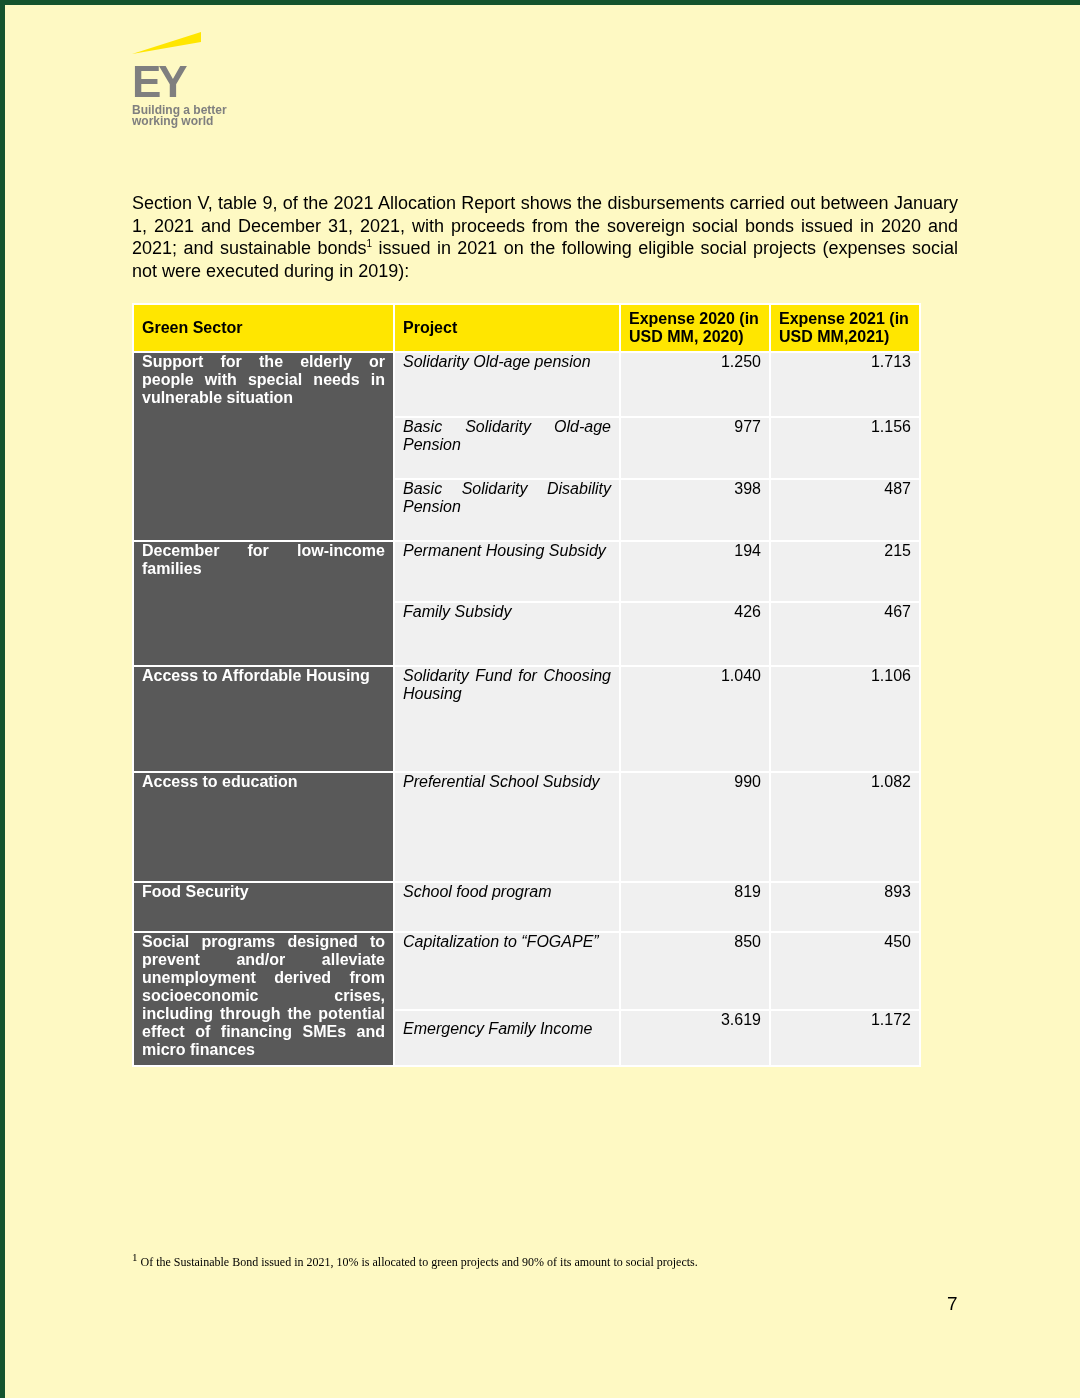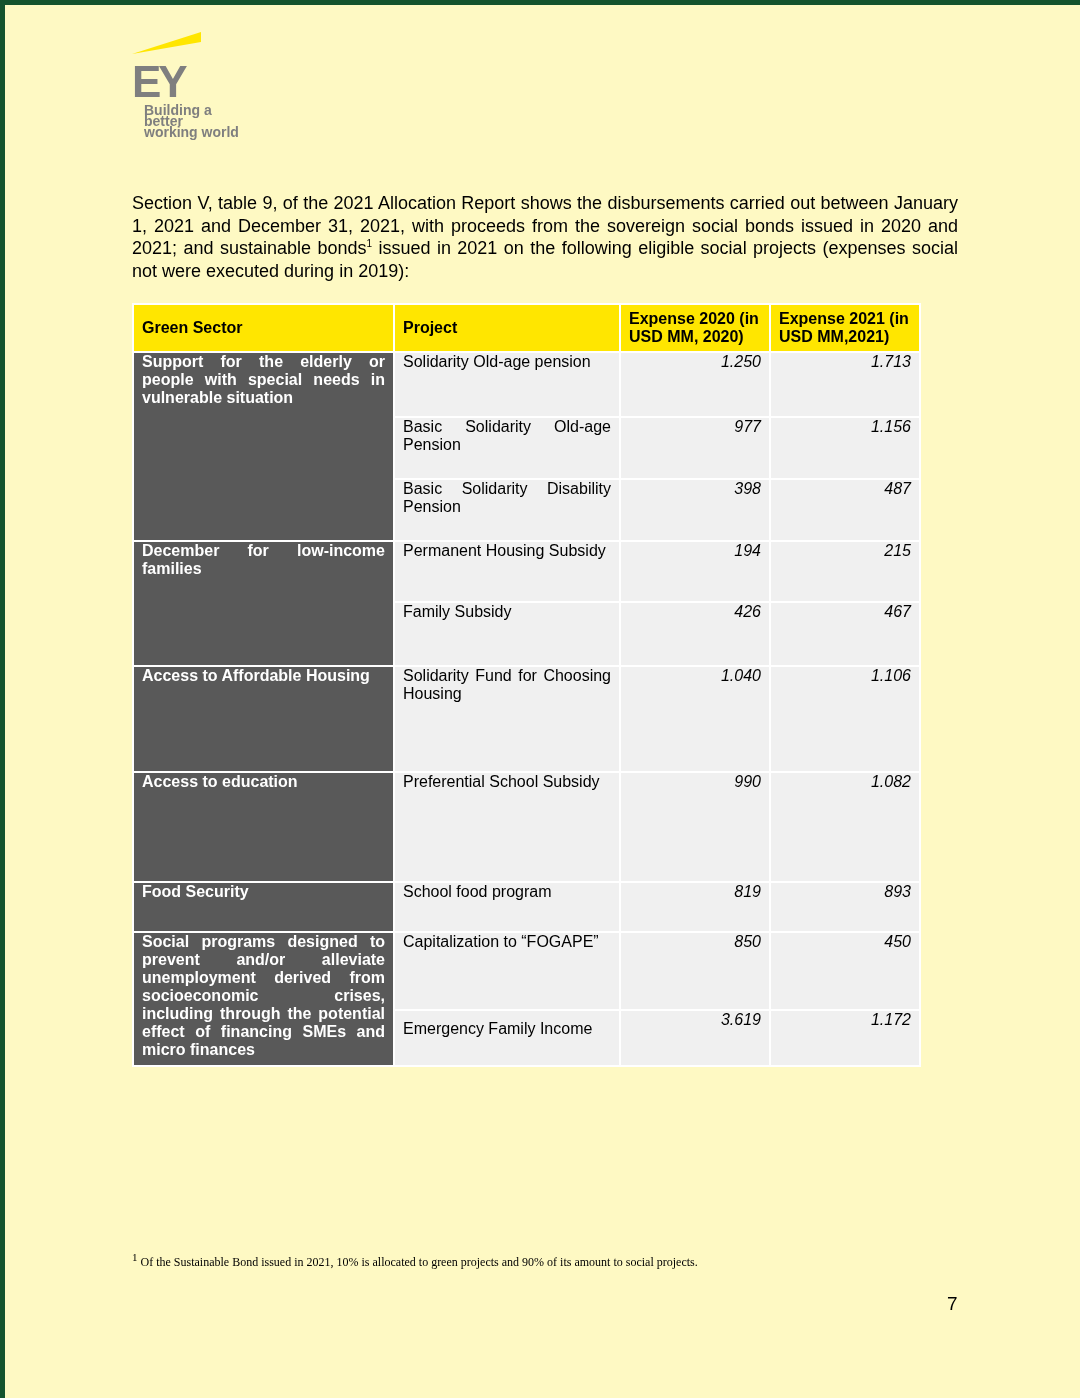--- a/index.html
+++ b/index.html
@@ -12,21 +12,21 @@
     position: absolute; left: 0; top: 0; width: 1078px; height: 1396px;
     border: 5px solid #14532d; background: #fef9c3;
   }
   .logo { position: absolute; left: 127px; top: 24px; width: 100px; height: 100px; }
   .logo-beam { position: absolute; left: 0; top: 0; }
   .logo-ey {
     position: absolute; left: 0; top: 31px; font-weight: bold; font-size: 44px;
     color: #7f7f7f; letter-spacing: -3px; line-height: 44px;
   }
   .logo-tag {
-    position: absolute; left: 12px; top: 76px; font-size: 14px; color: #7f7f7f;
+    position: absolute; left: 0; top: 76px; font-size: 12px; color: #7f7f7f;
     line-height: 11px; font-weight: bold; width: 100px;
   }
   .heading {
     position: absolute; left: 127px; top: 143px; font-size: 18px; font-weight: bold;
   }
   .intro {
     position: absolute; left: 127px; top: 187px; width: 826px;
     font-size: 18px; line-height: 22.5px; text-align: justify;
   }
   .intro sup { font-size: 10px; vertical-align: super; line-height: 0; }
@@ -39,22 +39,22 @@
     vertical-align: top; line-height: 18px;
   }
   table.alloc th {
     background: #ffe600; font-weight: bold; text-align: left; vertical-align: middle;
     height: 46px;
   }
   td.sector {
     background: #595959; color: #ffffff; font-weight: bold; vertical-align: middle;
     text-align: justify;
   }
-  td.proj { background: #f0f0f0; padding-top: 5px; text-align: justify; }
-  td.num { background: #f0f0f0; text-align: right; padding-top: 3px; font-style: italic; }
+  td.proj { background: #f0f0f0; padding-top: 5px; text-align: justify; font-style: italic; }
+  td.num { background: #f0f0f0; text-align: right; padding-top: 3px; }
   .footnote {
     position: absolute; left: 127px; top: 1246px;
     font-family: "Liberation Serif", serif; font-size: 12px;
   }
   .footnote sup { font-size: 11px; }
   .pagenum { position: absolute; left: 942px; top: 1288px; font-size: 19px; }
 </style>
 </head>
 <body>
 

